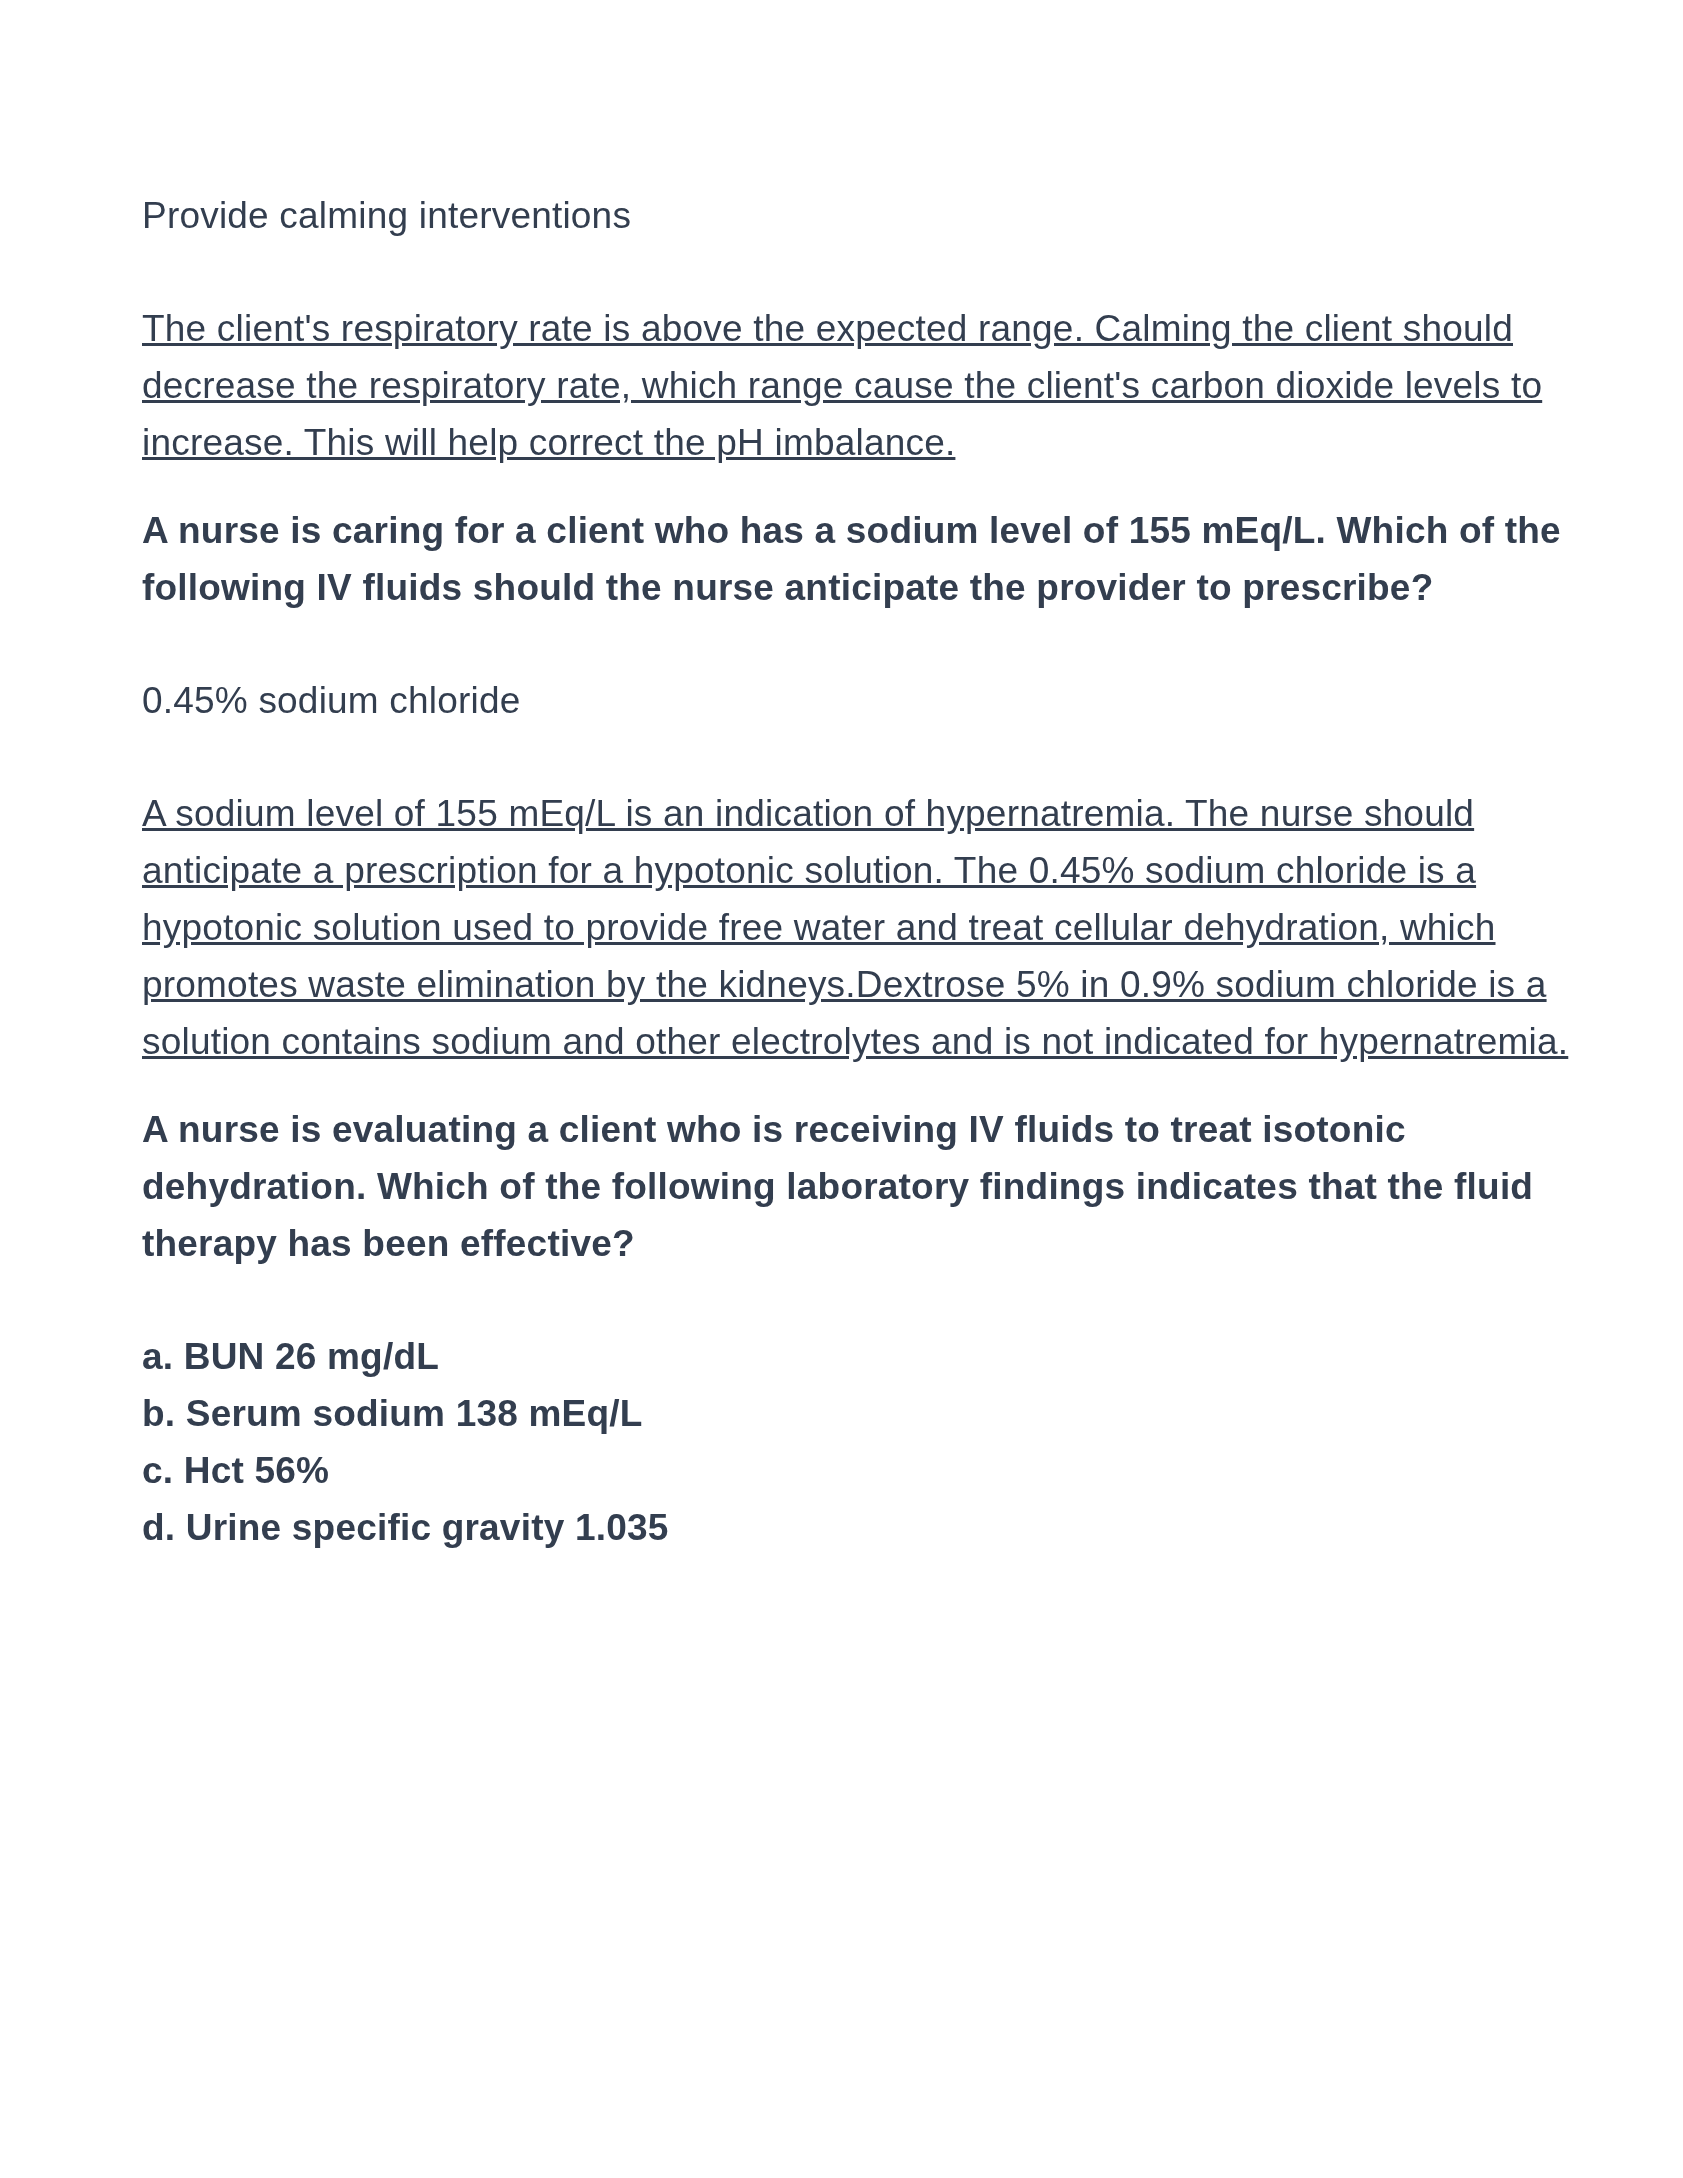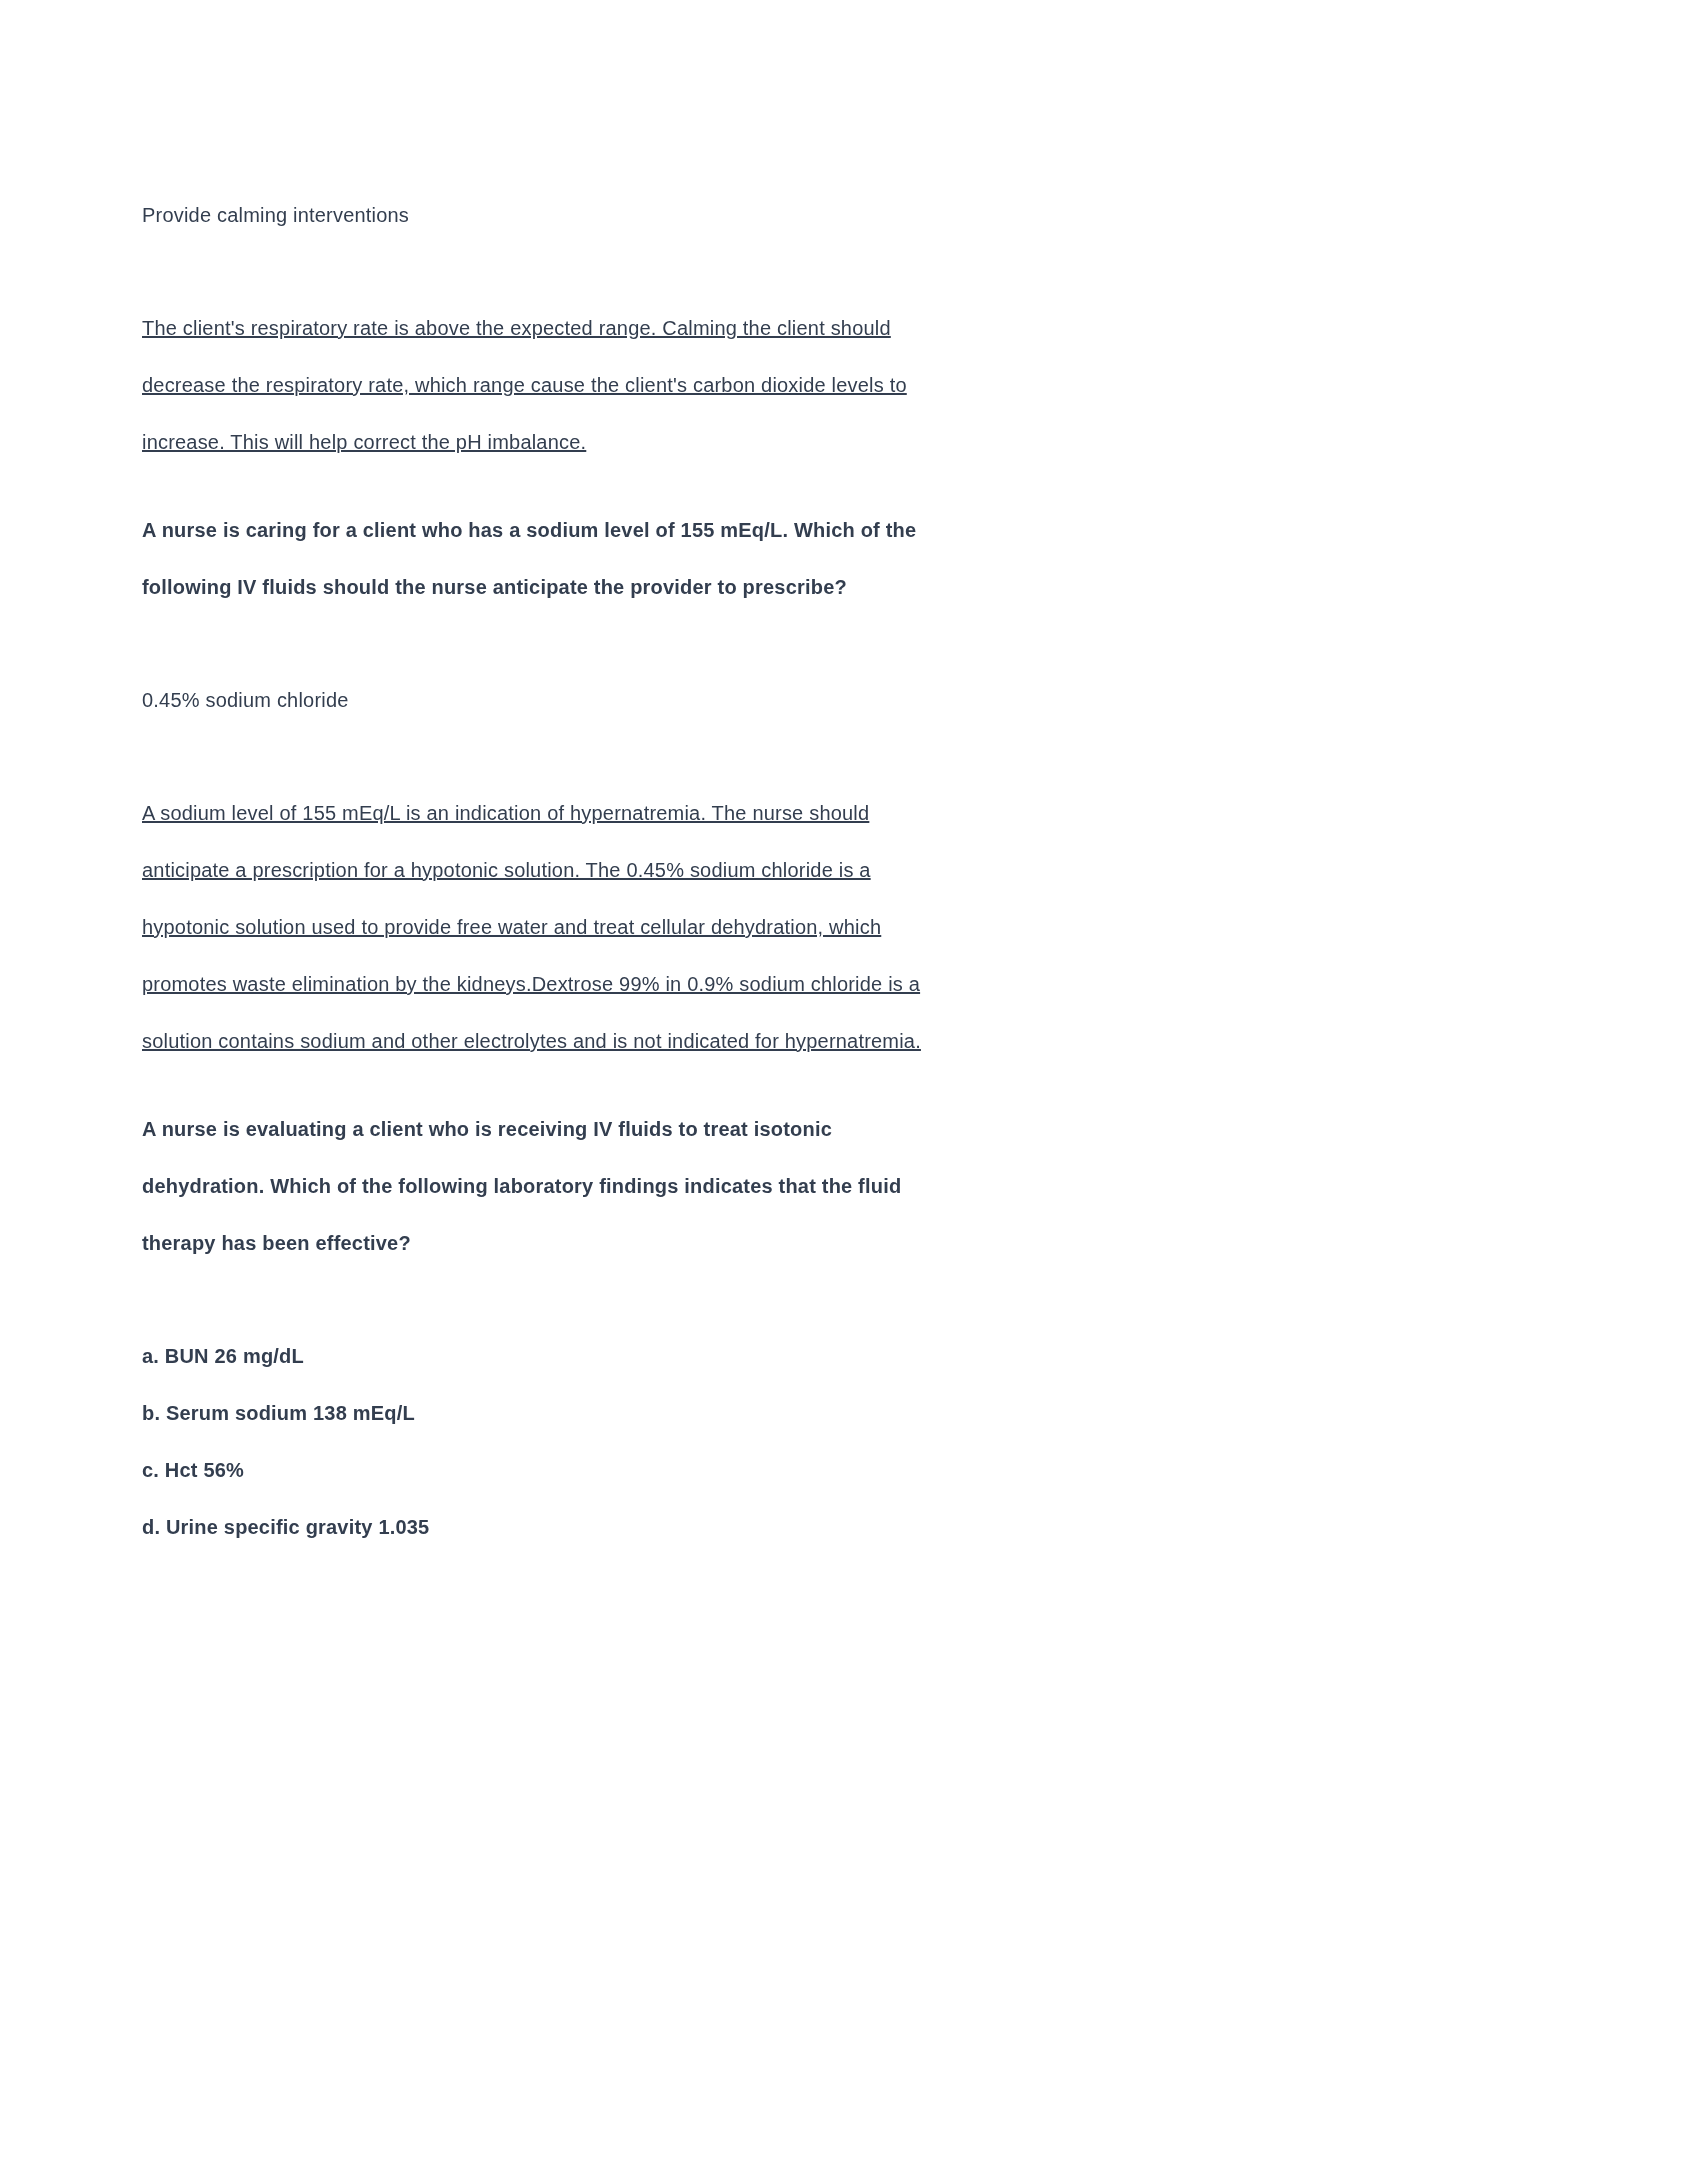--- a/index.html
+++ b/index.html
@@ -15,21 +15,21 @@
     overflow: hidden;
   }
   .page {
     box-sizing: border-box;
     width: 1683px;
     height: 2178px;
     padding: 187px 139px 0 142px;
     background: #ffffff;
   }
   .block {
-    font-size: 20px;
+    font-size: 37px;
     line-height: 57px;
     letter-spacing: 0.2px;
   }
   .bold { font-weight: 700; }
   .gap-lg { margin-bottom: 56px; }
   .gap-sm { margin-bottom: 31px; text-decoration: underline; }
   .line { white-space: pre; }
 </style>
 </head>
 <body style="color: rgb(51, 62, 79); background: rgb(255, 255, 255);">
@@ -53,21 +53,21 @@
 
 
   <div class="block gap-lg">
     <div class="line">0.45% sodium chloride</div>
   </div>
 
   <div class="block gap-sm">
     <div class="line">A sodium level of 155 mEq/L is an indication of hypernatremia. The nurse should</div>
     <div class="line">anticipate a prescription for a hypotonic solution. The 0.45% sodium chloride is a</div>
     <div class="line">hypotonic solution used to provide free water and treat cellular dehydration, which</div>
-    <div class="line">promotes waste elimination by the kidneys.Dextrose 99% in 0.9% sodium chloride is a</div>
+    <div class="line">promotes waste elimination by the kidneys.Dextrose 5% in 0.9% sodium chloride is a</div>
     <div class="line">solution contains sodium and other electrolytes and is not indicated for hypernatremia.</div>
   </div>
 
   <div class="block bold gap-lg">
     <div class="line">A nurse is evaluating a client who is receiving IV fluids to treat isotonic</div>
     <div class="line">dehydration. Which of the following laboratory findings indicates that the fluid</div>
     <div class="line">therapy has been effective?</div>
   </div>
 
   <div class="block bold">

